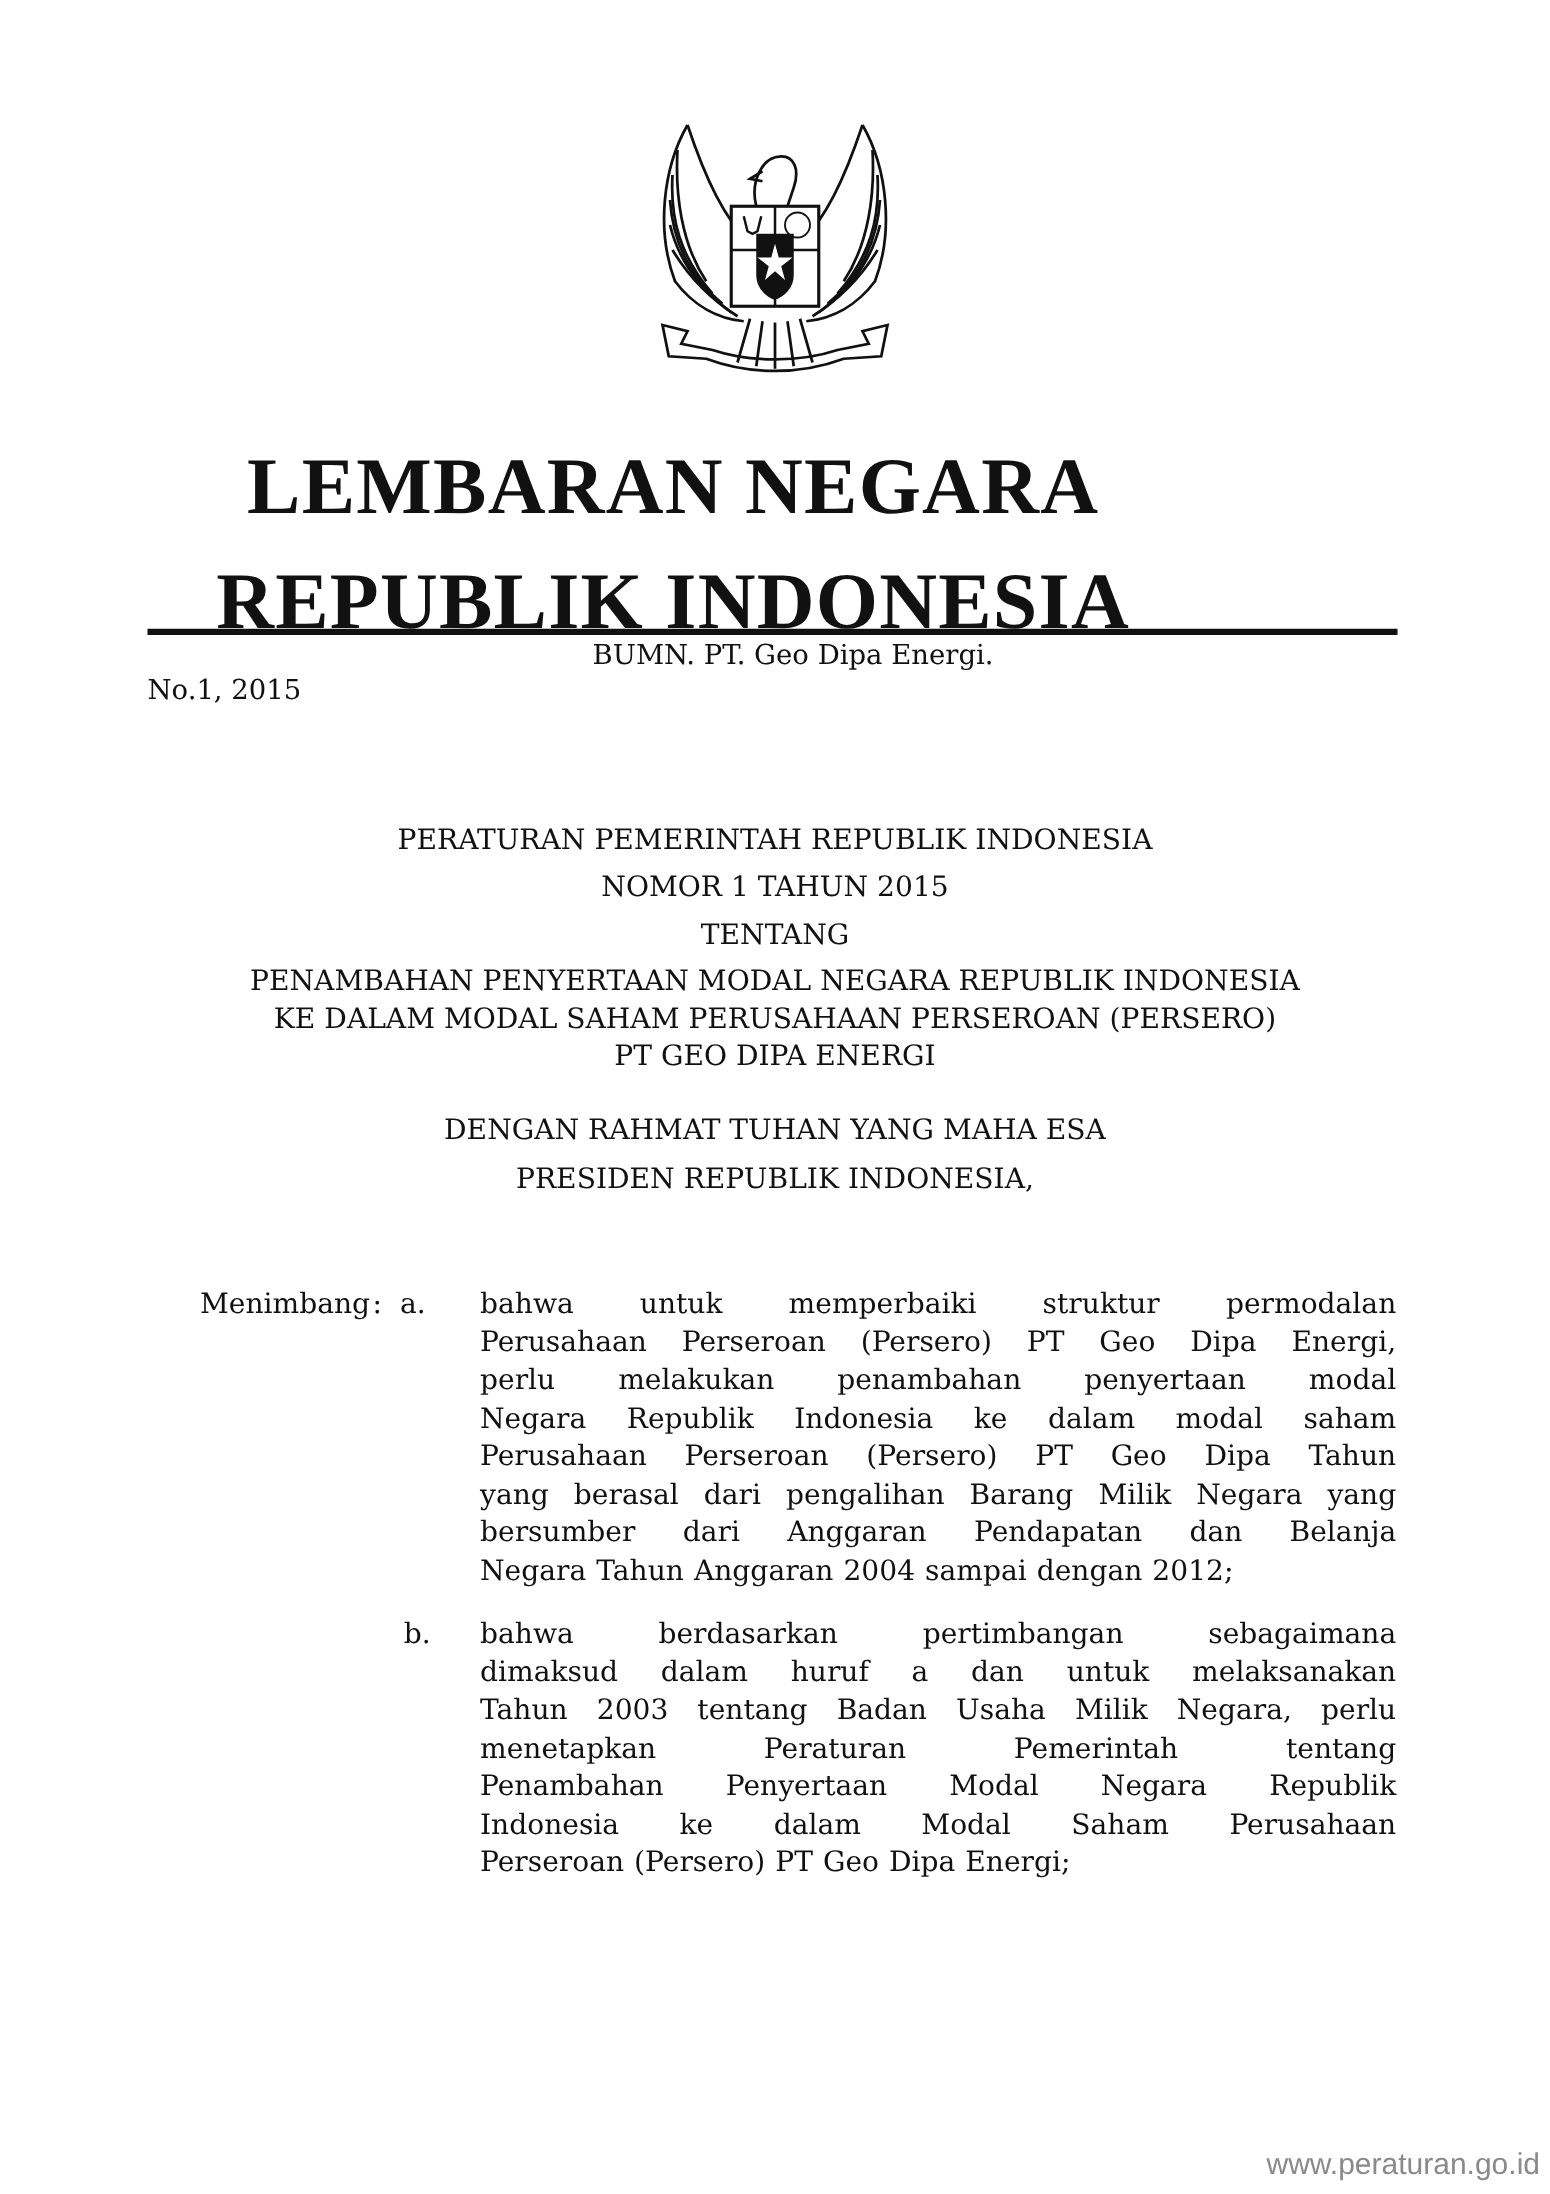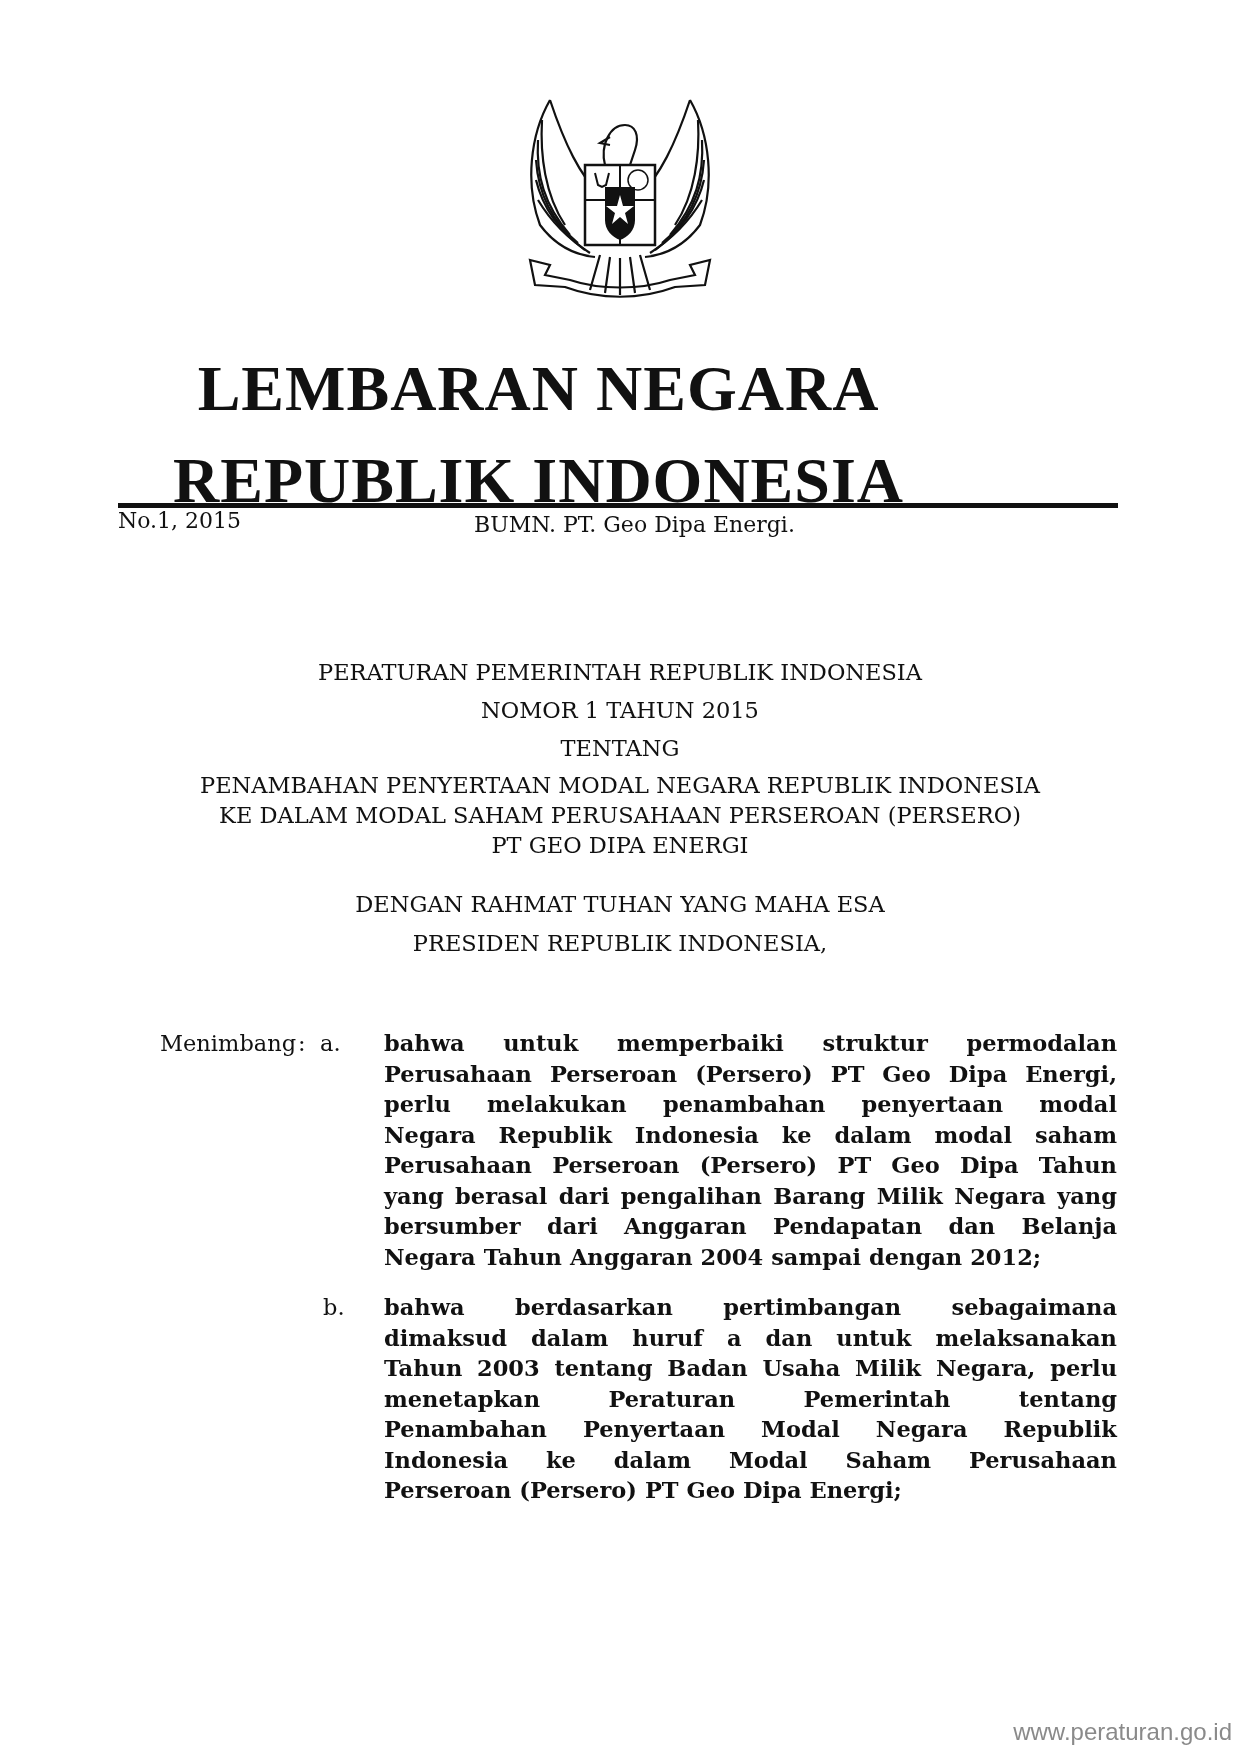--- a/index.html
+++ b/index.html
@@ -3,30 +3,30 @@
 <meta charset="utf-8">
 <style>
   html,body{margin:0;padding:0;background:#fff;}
   body{width:1240px;height:1755px;position:relative;overflow:hidden;font-family:"DejaVu Serif","Liberation Serif",serif;color:#111;}
   .emblem{position:absolute;left:510px;top:95px;width:220px;height:210px;}
   .title{position:absolute;left:0;width:1077px;text-align:center;font-family:"Liberation Serif",serif;font-weight:bold;font-size:64px;letter-spacing:1px;color:#111;}
   .t1{top:352px;}
   .t2{top:428px;margin-top:16px;}
   .rule{position:absolute;left:118px;top:503px;width:1000px;height:5px;background:#111;}
   .hdr{position:absolute;font-size:22px;line-height:30px;}
-  .no{left:118px;top:506px;}
+  .no{left:118px;top:538px;}
   .topic{left:474px;top:510px;width:642px;}
   .topic .l1{display:flex;justify-content:space-between;}
   .center{position:absolute;left:0;width:1240px;text-align:center;font-size:22.5px;line-height:30px;}
   .row{position:absolute;font-size:22.5px;line-height:30.5px;}
   .label{left:118px;margin-left:42px;}
   .colon{left:298px;}
   .letter{position:absolute;font-size:22.5px;line-height:30.5px;}
   .para{position:absolute;left:384px;width:733px;font-size:22.5px;line-height:30.5px;}
-  .para .ln{display:flex;justify-content:space-between;white-space:nowrap;font-weight:bold;}
+  .para .ln{display:flex;justify-content:space-between;white-space:nowrap;}
   .para .ln.last{justify-content:flex-start;}
   .para .ln.last span{margin-right:8px;}
   .footer{position:absolute;right:8px;top:1718px;font-family:"Liberation Sans",sans-serif;font-size:24px;color:#8a8a8a;}
 </style>
 </head>
 <body>
 
 <div class="emblem">
   <svg viewBox="0 0 220 210" width="220" height="210">
     <g fill="none" stroke="#111" stroke-width="2.2">

